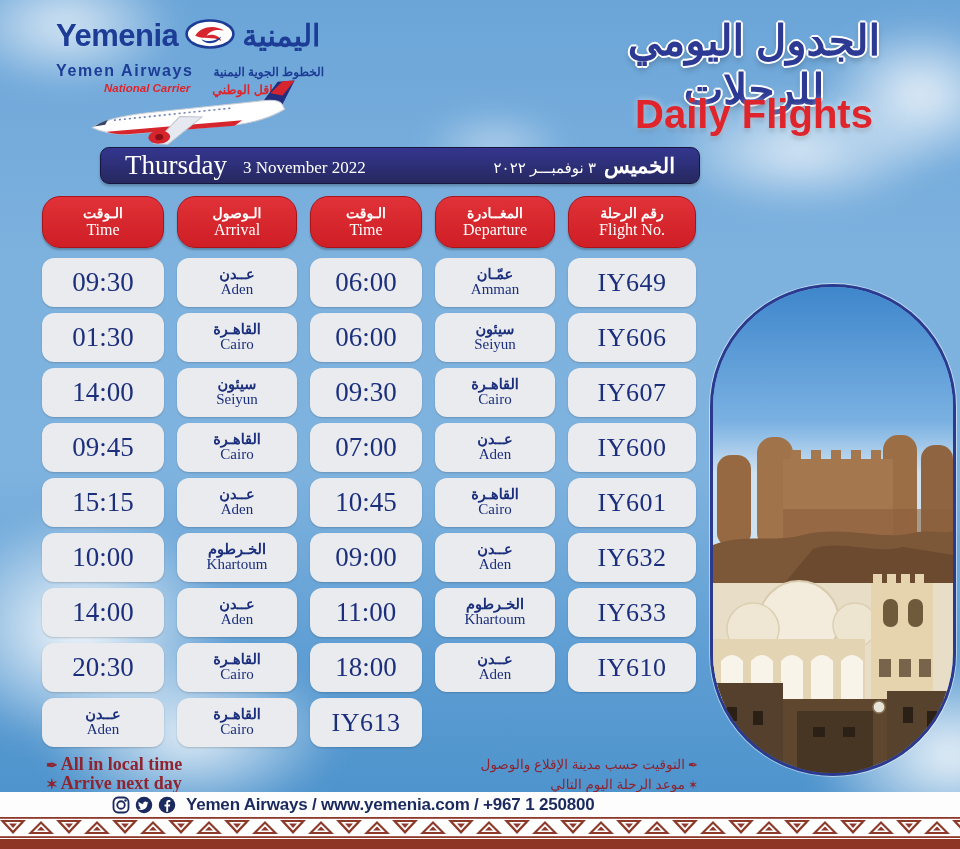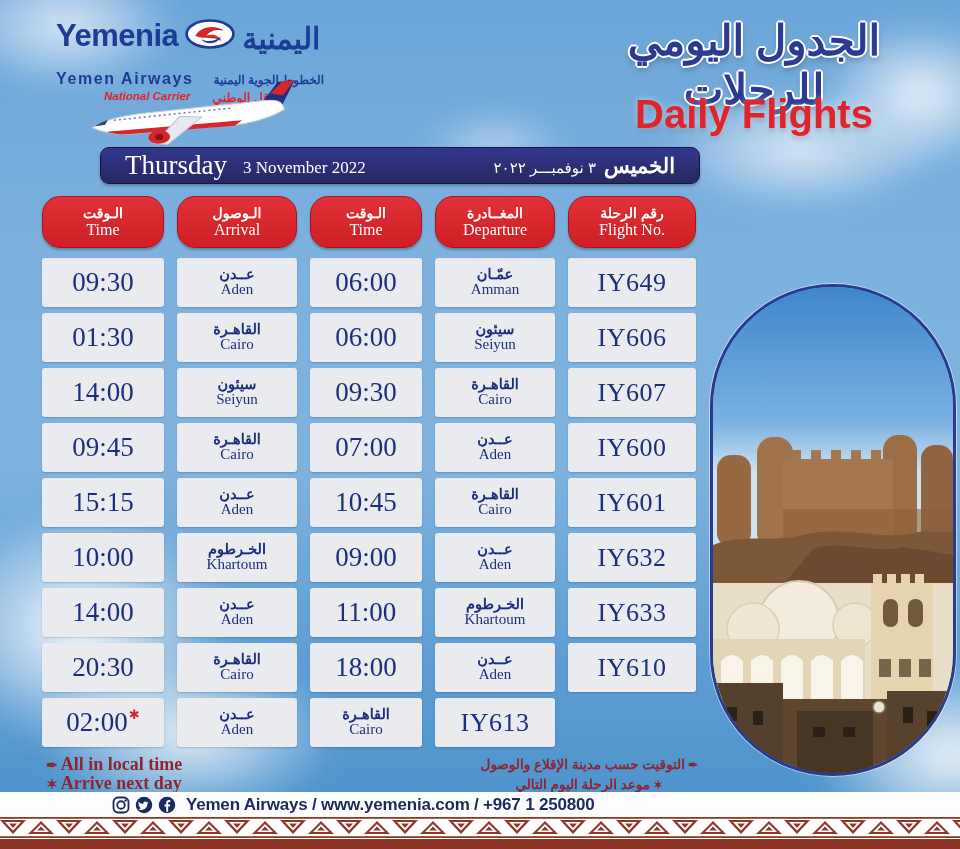--- a/index.html
+++ b/index.html
@@ -5,24 +5,24 @@
   html,body{margin:0;padding:0;}
   .poster{
     position:relative;width:960px;height:849px;overflow:hidden;
     font-family:"Liberation Sans",sans-serif;
     background:linear-gradient(180deg,#6ba5d8 0%,#7db1de 30%,#7fb3df 55%,#5d9dd3 78%,#4f94cd 93%,#58a0d6 100%);
   }
   .cloud{position:absolute;border-radius:50%;filter:blur(14px);
     background:radial-gradient(closest-side,rgba(255,255,255,.95),rgba(255,255,255,0));}
   
   .brand{position:absolute;left:56px;top:18px;width:290px;}
-  .brand-row1{display:flex;align-items:flex-end;gap:6px;}
+  .brand-row1{display:flex;align-items:center;gap:6px;}
   .name-en{font-size:31px;font-weight:bold;color:#1d3c96;letter-spacing:-.5px;}
   .name-ar{font-size:30px;font-weight:bold;color:#1d3c96;line-height:1;}
-  .brand-row2{display:flex;justify-content:space-between;align-items:baseline;width:268px;margin-top:16px;}
+  .brand-row2{display:flex;justify-content:space-between;align-items:baseline;width:268px;margin-top:8px;}
   .tag-en{font-size:16px;font-weight:bold;color:#1d3c96;letter-spacing:1.6px;}
   .tag-ar{font-size:12px;font-weight:bold;color:#1d3c96;}
   .brand-row3{display:flex;justify-content:space-between;margin-left:48px;width:180px;margin-top:2px;}
   .carrier-en{font-size:11.5px;font-weight:bold;color:#e0242b;font-style:italic;}
   .carrier-ar{font-size:12.5px;font-weight:bold;color:#e0242b;}
   .plane{position:absolute;left:84px;top:84px;transform:rotate(-4deg);}
   
   .title-ar{position:absolute;left:556px;top:16px;width:396px;text-align:center;direction:rtl;
     font-size:42px;font-weight:bold;color:#2c3a94;
     text-shadow:-2px 0 #fff,2px 0 #fff,0 -2px #fff,0 2px #fff,-1px -1px #fff,1px 1px #fff,1px -1px #fff,-1px 1px #fff,0 4px 6px rgba(0,0,0,.25);}
@@ -41,34 +41,34 @@
   
   .thead,.rows{position:absolute;left:42px;display:grid;
     grid-template-columns:122px 120px 112px 120px 128px;column-gap:13px;}
   .thead{top:196px;}
   .rows{top:258px;grid-auto-rows:49px;row-gap:6px;}
   .pill{height:50px;background:linear-gradient(180deg,#e03238,#cf1e25);border:1px solid #a8141a;border-radius:18px;
     display:flex;flex-direction:column;align-items:center;justify-content:center;color:#fff;
     box-shadow:0 2px 2px rgba(0,0,0,.25);}
   .pill .h-ar{font-size:14px;font-weight:bold;line-height:1.1;}
   .pill .h-en{font-family:"Liberation Serif",serif;font-size:16px;line-height:1.1;}
-  .cell{background:#e9ebee;border-radius:3px;display:flex;align-items:center;justify-content:center;
+  .cell{background:#e9ebee;border-radius:12px;display:flex;align-items:center;justify-content:center;
     color:#1c2f7d;box-shadow:0 1px 2px rgba(0,0,0,.18);}
   .cell.time{font-family:"Liberation Serif",serif;font-size:27px;}
   .cell.time .star{color:#d6252c;font-size:13px;margin-top:-16px;margin-left:1px;}
   .cell.city{flex-direction:column;line-height:1.02;}
   .city-ar{font-size:14.5px;font-weight:bold;}
   .city-en{font-family:"Liberation Serif",serif;font-size:15px;}
   .cell.flight{font-family:"Liberation Serif",serif;font-size:26px;letter-spacing:.5px;}
   
   .notes-en{position:absolute;left:46px;top:755px;color:#8e2430;font-family:"Liberation Serif",serif;
     font-weight:bold;font-size:18px;line-height:1.08;}
   .notes-en .note-icon{font-size:14px;margin-right:3px;}
-  .notes-ar{position:absolute;right:262px;top:755px;text-align:center;color:#8e2430;
-    font-weight:bold;font-size:13.5px;direction:rtl;line-height:1.45;}
+  .notes-ar{position:absolute;right:262px;top:755px;text-align:right;color:#8e2430;
+    font-weight:normal;font-size:13.5px;direction:rtl;line-height:1.45;}
   .notes-ar .note-icon{font-size:12px;margin-left:3px;}
   
   .footer-strip{position:absolute;left:0;top:792px;width:960px;height:25px;background:#fdfdfd;
     display:flex;align-items:center;padding-left:112px;box-sizing:border-box;gap:5px;}
   .social{width:18px;height:18px;display:inline-block;}
   .contact{font-weight:bold;font-size:17px;color:#1b2a5e;margin-left:5px;letter-spacing:-.2px;}
   .pattern-band{position:absolute;left:0;top:817px;}
   .maroon-bar{position:absolute;left:0;top:838px;width:960px;height:11px;background:#8f3526;border-top:1px solid #fff;}
   
   .photo{position:absolute;left:710px;top:284px;width:246px;height:492px;border-radius:123px;
@@ -274,24 +274,20 @@
         <span class="city-en">Cairo</span>
       </div>
       <div class="cell time">
         <span>18:00</span>
       </div>
       <div class="cell city">
         <span class="city-ar">عــدن</span>
         <span class="city-en">Aden</span>
       </div>
       <div class="cell flight">IY610</div>
-      <div class="cell time">
-        <span>02:00</span>
-        <span class="star">✱</span>
-      </div>
       <div class="cell city">
         <span class="city-ar">عــدن</span>
         <span class="city-en">Aden</span>
       </div>
       <div class="cell city">
         <span class="city-ar">القاهـرة</span>
         <span class="city-en">Cairo</span>
       </div>
       <div class="cell flight">IY613</div>
     </div>

